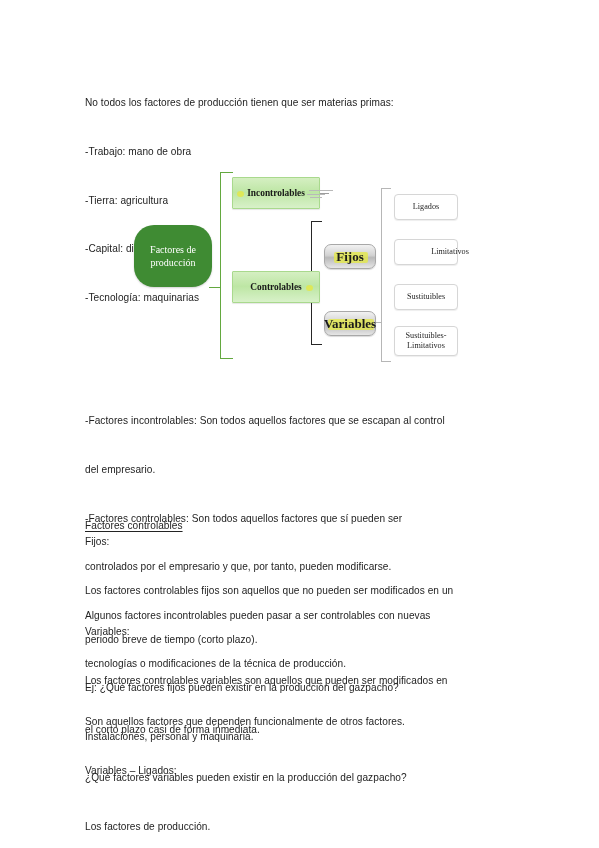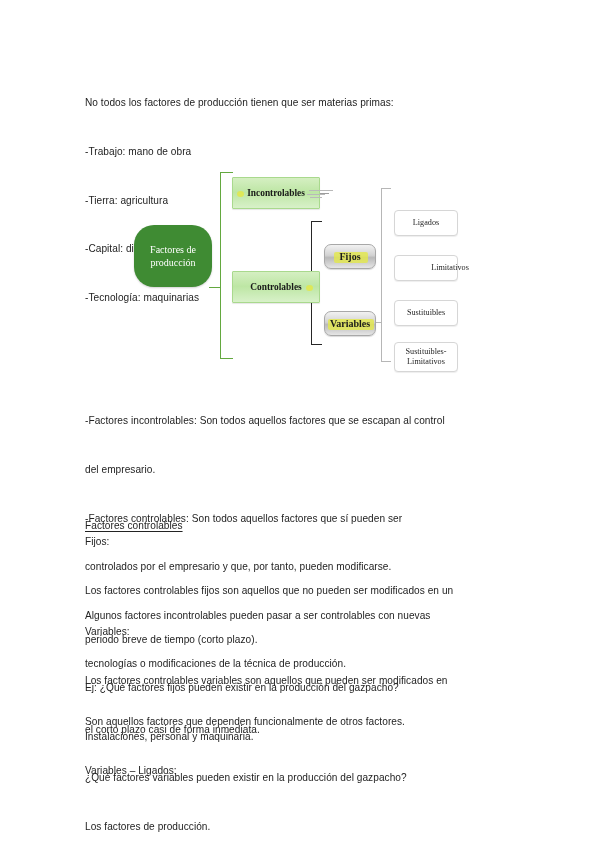--- a/index.html
+++ b/index.html
@@ -94,39 +94,38 @@
   #node-controlables   { left: 102px; top: 108px; }
 
   
   .node-gray {
     width: 52px;
     height: 25px;
     border-radius: 7px;
     background: linear-gradient(to bottom, #f2f2f2 0%, #d2d2d2 45%, #b9b9b9 55%, #e6e6e6 100%);
     border: 1px solid #a8a8a8;
     color: #1a1a1a;
-    font-size: 10px;
+    font-size: 13px;
     font-weight: bold;
     box-shadow: 0 1px 1px rgba(0,0,0,.15);
   }
   #node-fijos     { left: 194px; top: 81px; }
   #node-variables { left: 194px; top: 148px; }
 
   
   .node-white {
     width: 64px;
     height: 26px;
     border-radius: 4px;
     background: #ffffff;
     border: 1px solid #d6d6d6;
     color: #1f1f1f;
     font-size: 8.2px;
     line-height: 10px;
     box-shadow: 0 1px 1px rgba(0,0,0,.07);
-    margin-top: 16px;
   }
   #node-ligados       { left: 264px; top: 31px; }
   #node-limitativos   { left: 264px; top: 76px; padding-left: 48px; }
   #node-sustituibles  { left: 264px; top: 121px; }
   #node-sust-lim      { left: 264px; top: 163px; height: 30px; }
 
   
   .bracket {
     position: absolute;
     box-sizing: border-box;

